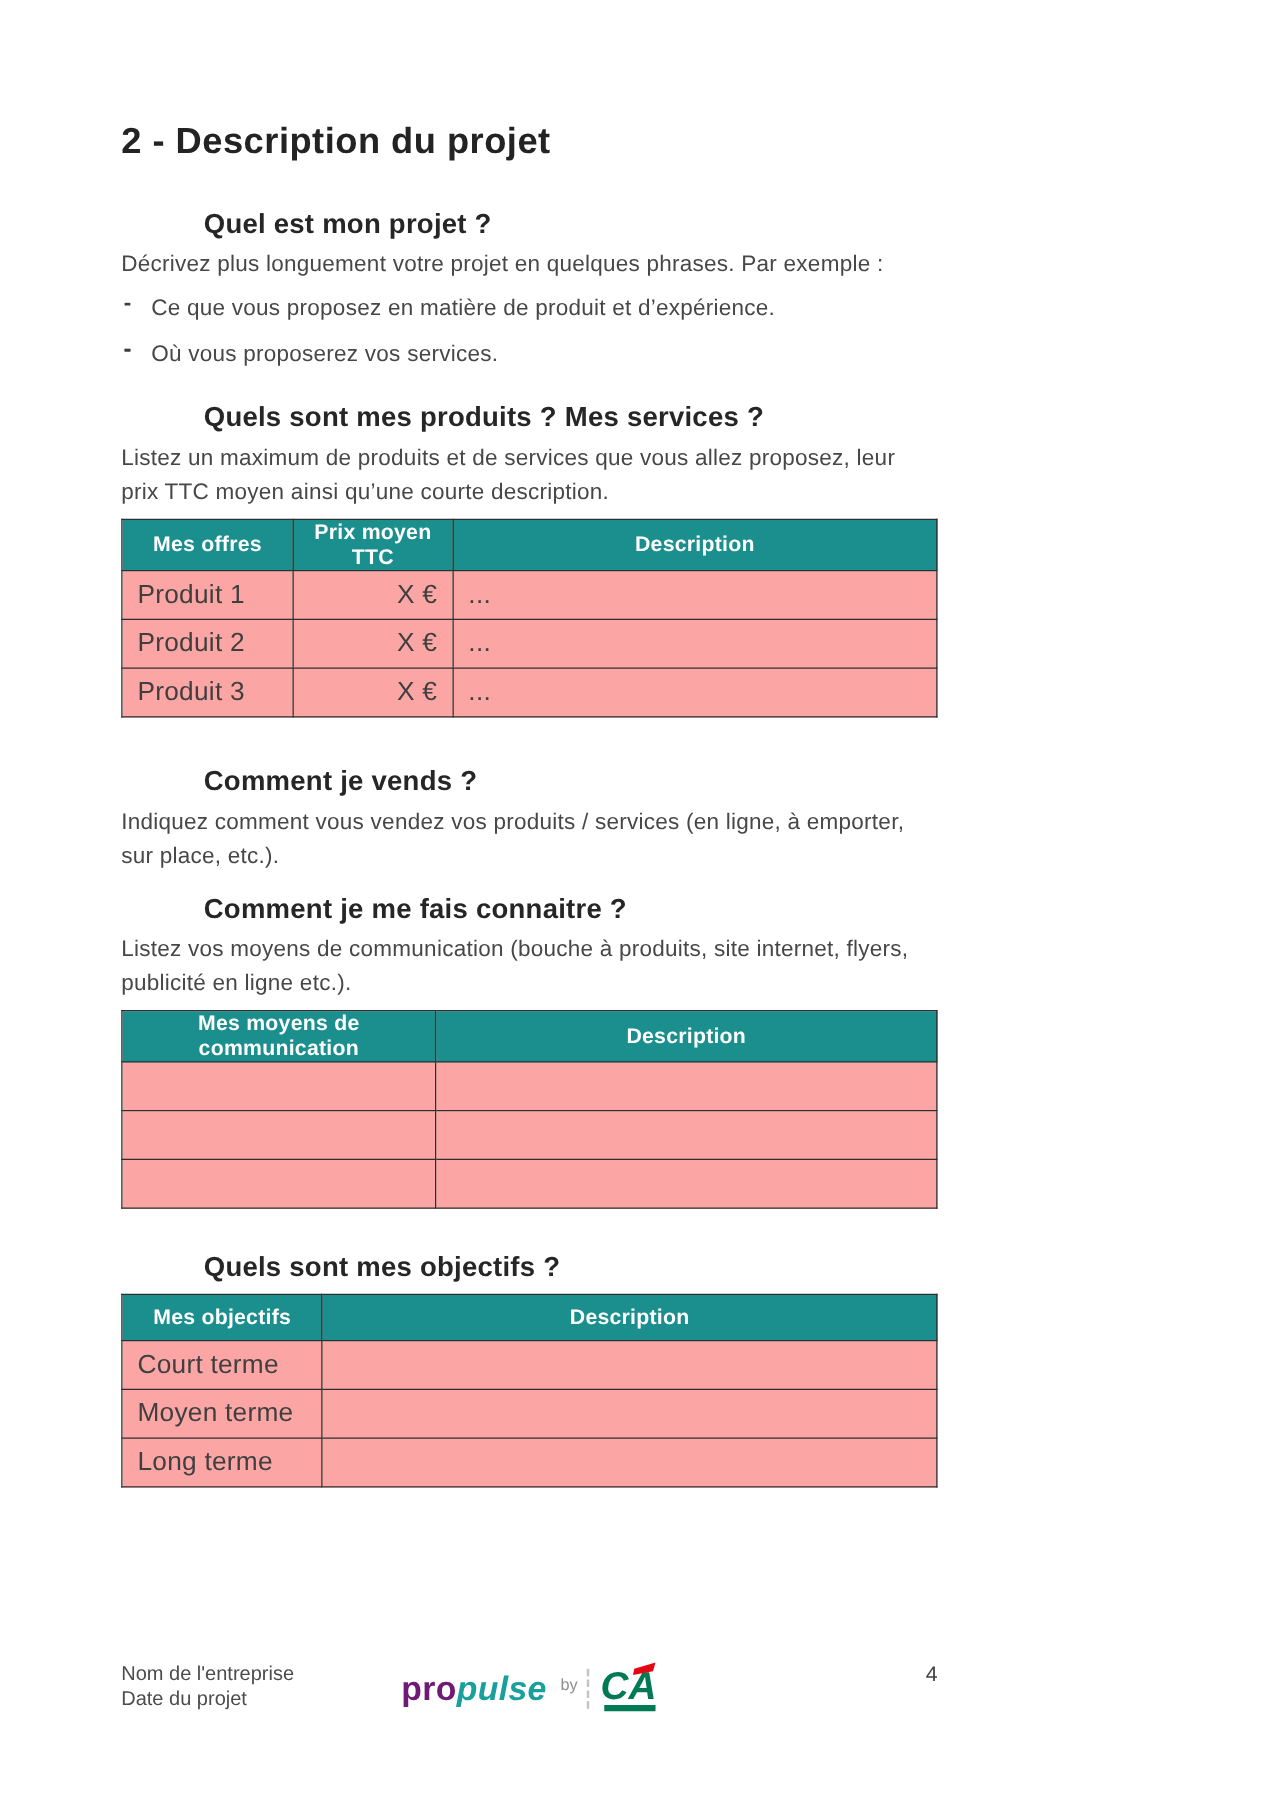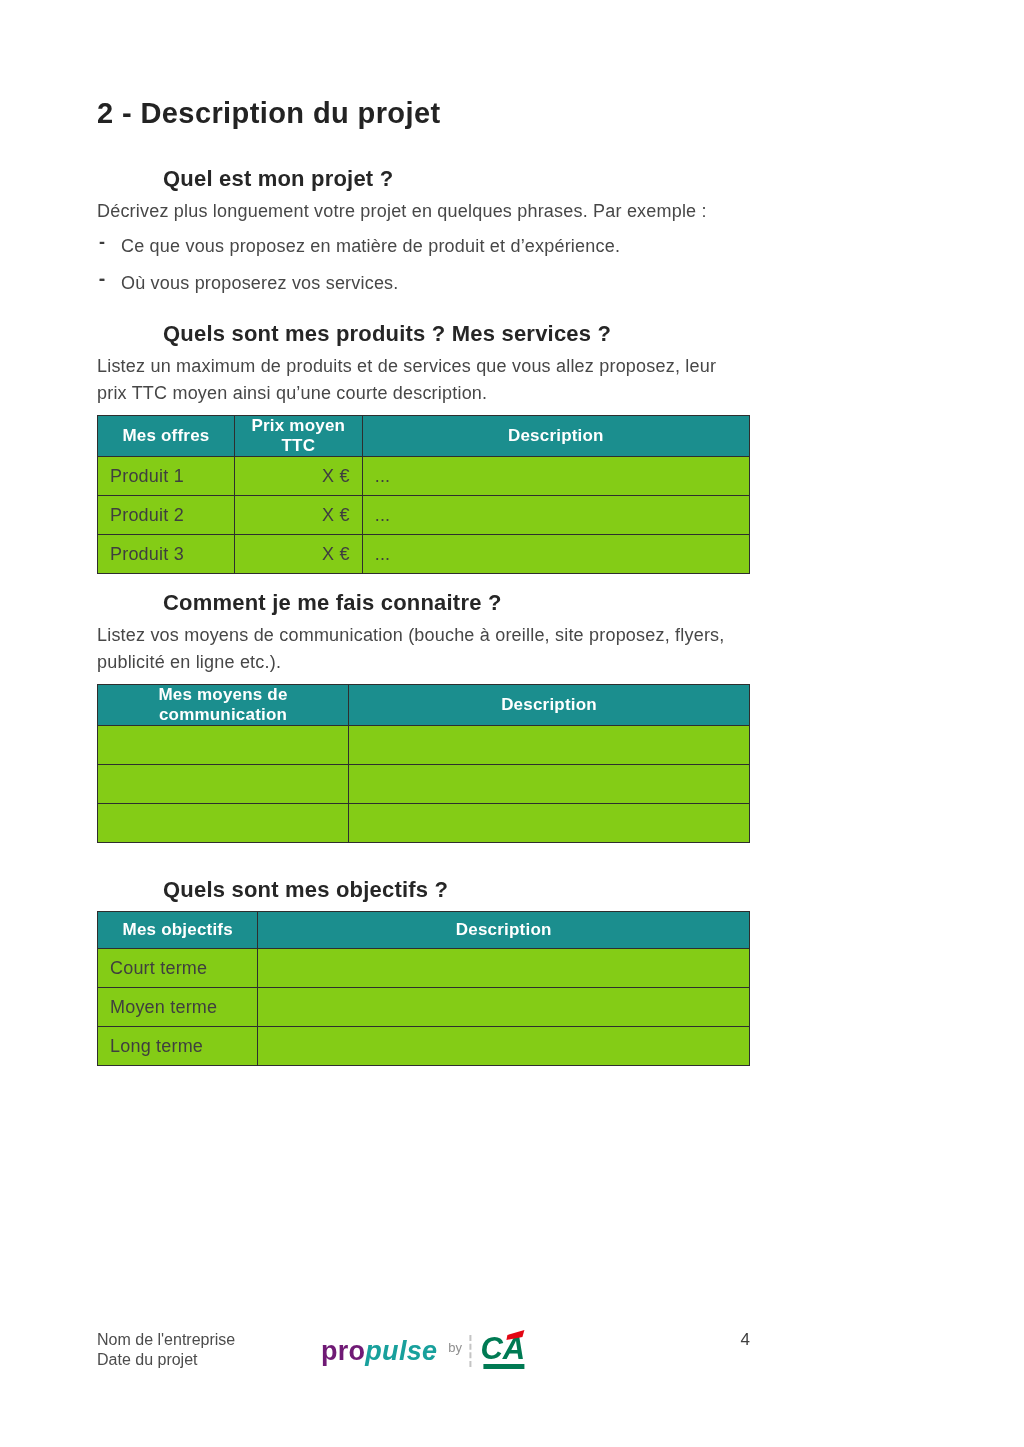--- a/index.html
+++ b/index.html
@@ -28,22 +28,22 @@
     margin:0 0 10px 0;padding-left:24px;position:relative;letter-spacing:.2px;
   }
   .dash-list .dash{position:absolute;left:2px;top:-4px;font-weight:bold;color:#3c3c3c;}
   table{border-collapse:collapse;width:100%;margin-top:8px;table-layout:fixed;}
   th{
     background:var(--teal);color:#fff;font-size:17px;font-weight:bold;
     height:37px;border:1.8px solid var(--border);
     letter-spacing:.2px;padding:0 6px;
   }
   td{
-    border:1.8px solid var(--border);font-size:18px;color:#3f3f3f;
-    height:39px;padding:0 12px;letter-spacing:.2px;background:#84cc16;
+    border:1.8px solid var(--border);font-size:21px;color:#3f3f3f;
+    height:39px;padding:0 12px;letter-spacing:.2px;background:#fca5a5;
   }
   .footer{position:absolute;left:97px;right:102px;bottom:75px;height:42px;}
   .footer-left{position:absolute;left:0;top:0;font-size:16px;line-height:20px;color:#4c4c4c;}
   .footer-page{position:absolute;right:0;top:0;font-size:17px;color:#3f3f3f;}
   .logo{position:absolute;left:50%;top:50%;transform:translate(-50%,-50%);display:flex;align-items:center;}
   .logo-propulse{font-size:27px;letter-spacing:.3px;}
   .logo-pro{font-weight:800;color:#701a75;}
   .logo-pulse{font-style:italic;font-weight:600;color:#18a09c;}
   .logo-by{font-size:13px;color:#8f8f8f;margin:-8px 7px 0 11px;}
   .logo-divider{height:32px;border-left:2px dashed #c4c4c4;margin-right:9px;}
@@ -94,24 +94,28 @@
           </tr>
           <tr>
             <td style="text-align: left;">Produit 3</td>
             <td style="text-align: right;">X €</td>
             <td style="text-align: left;">...</td>
           </tr>
         </tbody>
       </table>
   </div>
 
+  <div class="sec-vends">
+    <h2>Comment je vends ?</h2>
+    <p>Indiquez comment vous vendez vos produits / services (en ligne, à emporter, sur place, etc.).</p>
+  </div>
 
   <div class="sec-connaitre">
     <h2>Comment je me fais connaitre ?</h2>
-    <p>Listez vos moyens de communication (bouche à oreille, site proposez, flyers, publicité en ligne etc.).</p>
+    <p>Listez vos moyens de communication (bouche à produits, site internet, flyers, publicité en ligne etc.).</p>
     <table>
         <colgroup>
           <col style="width: 38.5%;">
           <col style="width: 61.5%;">
         </colgroup>
         <thead>
           <tr>
             <th>Mes moyens de communication</th>
             <th>Description</th>
           </tr>

